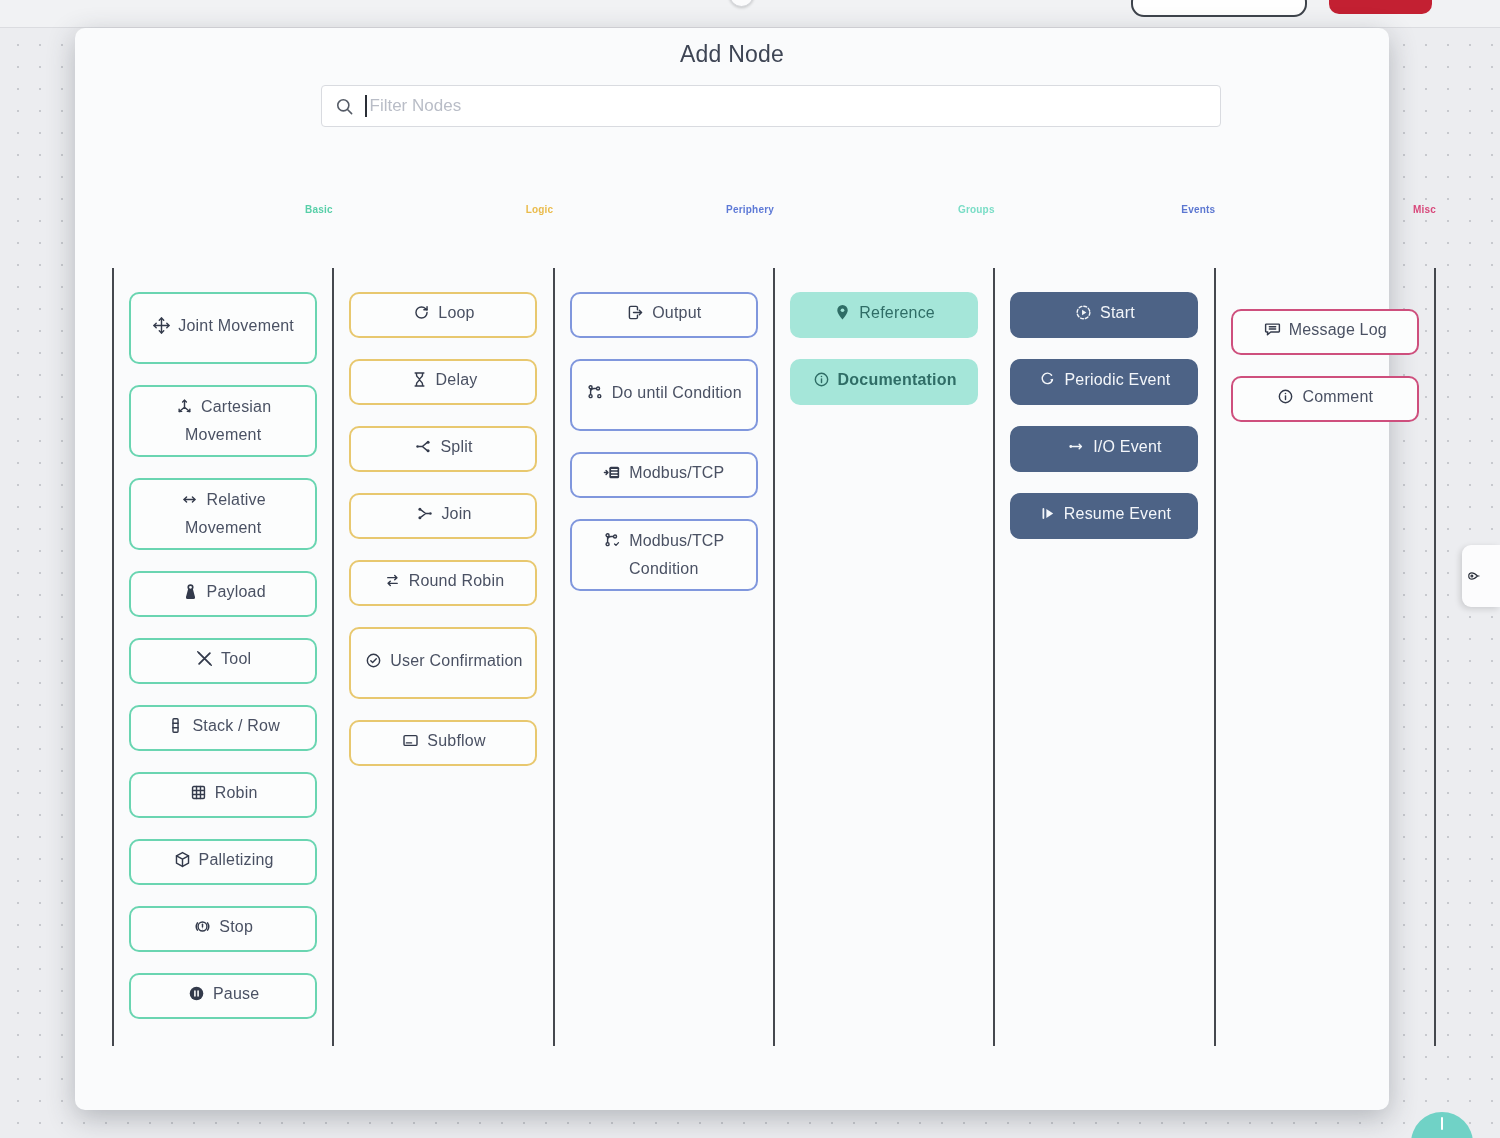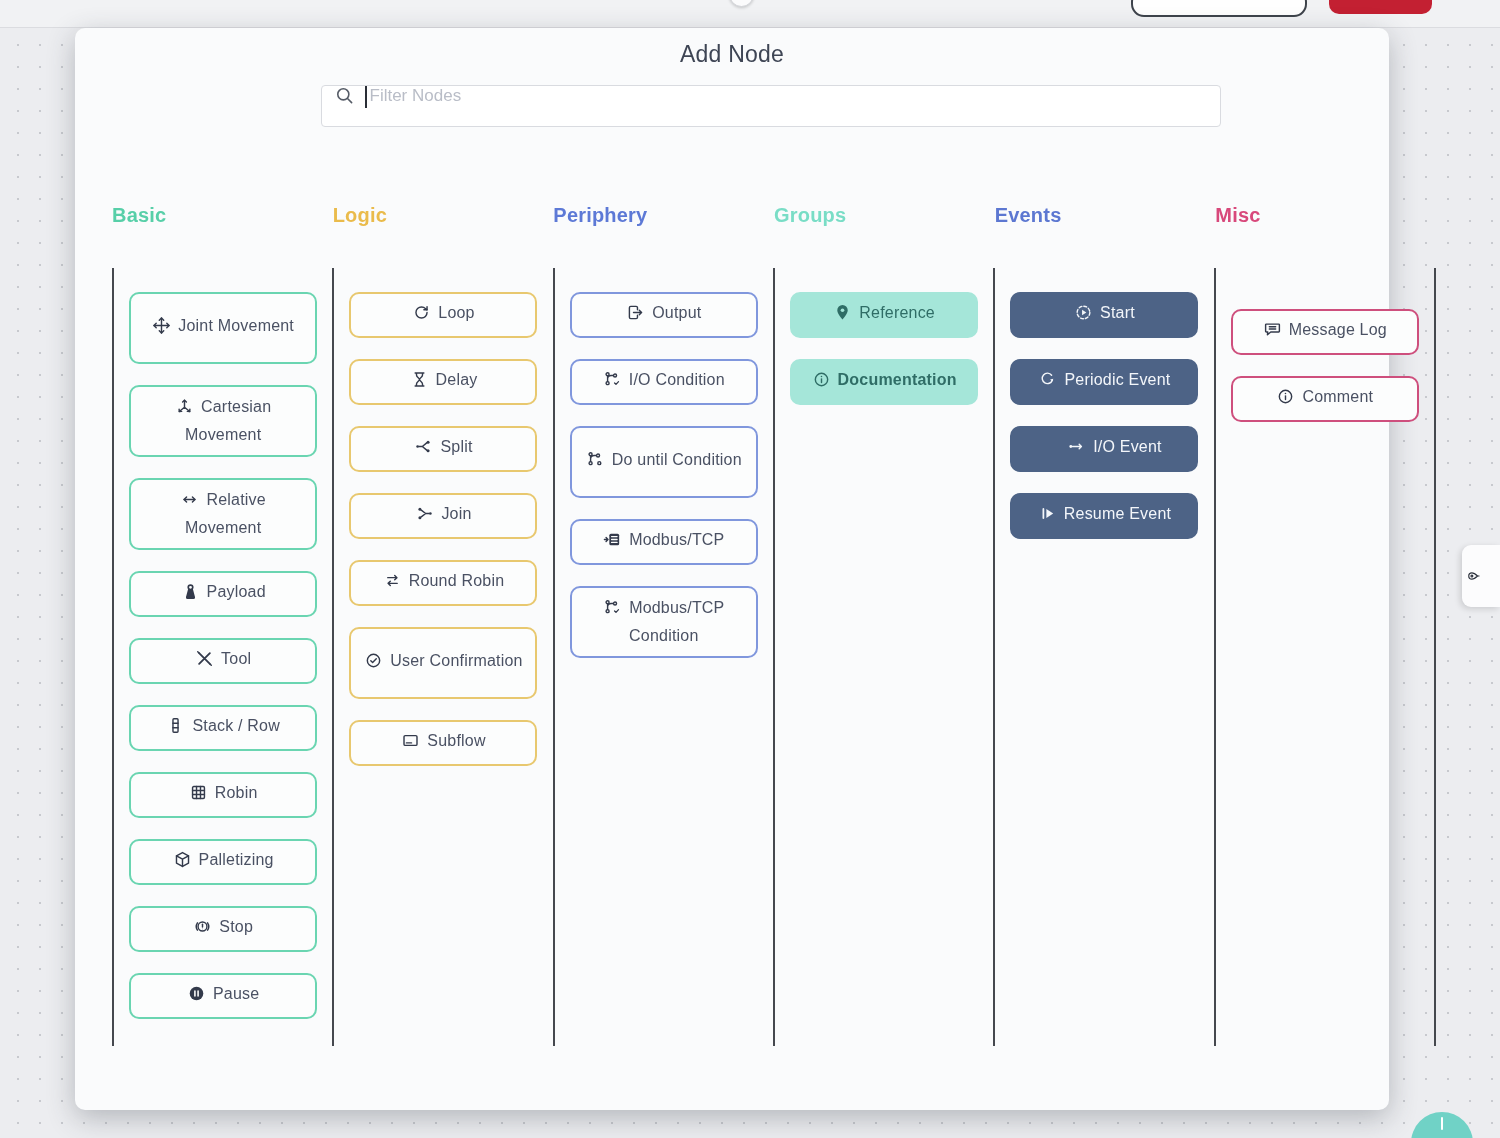--- a/index.html
+++ b/index.html
@@ -38,35 +38,35 @@
     background:#FAFBFC; border-radius:10px; z-index:2;
     box-shadow:0 8px 28px rgba(50,55,65,.30);
   }
   .modal-title{
     position:absolute; top:13px; left:0; right:0; text-align:center;
     font-size:23px; font-weight:500; color:#3E4554; letter-spacing:.2px;
   }
   .search{
     position:absolute; left:246px; top:57px; width:900px; height:42px;
     background:#FFFFFF; border:1px solid #D9DBE0; border-radius:4px;
-    display:flex; align-items:flex-start; padding:0 13px;
+    display:flex; align-items:center; padding:0 13px;
   }
   .search .sicon{ color:#555B66; display:inline-flex; }
   .search .caret{ width:1.5px; height:22px; background:#2A2E36; margin-left:11px; }
   .search input{
     border:none; outline:none; flex:1; font-size:17px; color:#3C4250;
     background:transparent; margin-left:3px; font-family:inherit;
   }
   .search input::placeholder{ color:#B9BDC7; }
 
   .col-headers{
     position:absolute; left:37px; top:176px; width:1324px; display:flex;
   }
   .col-header{
-    flex:1; text-align:left; font-size:20px; font-weight:700; letter-spacing:.2px;
+    flex:1; text-align:right; font-size:10px; font-weight:700; letter-spacing:.2px;
   }
 
   .cols{
     position:absolute; left:37px; top:240px; width:1324px; height:778px;
     display:flex; border-right:2px solid #45484E;
   }
   .col{
     flex:1; border-left:2px solid #45484E;
     display:flex; flex-direction:column; align-items:center;
     padding-top:24px; gap:21px;
@@ -245,29 +245,20 @@
               </svg></span><span>Subflow</span></span>
         </button>
       </div>
       <div class="col">
         <button class="node-btn outline" style="border-color: rgb(128, 151, 221);">
           <span class="inner"><span class="ic"><svg width="19" height="19" viewBox="0 0 24 24" fill="none" stroke="currentColor" stroke-width="1.8" stroke-linecap="round" stroke-linejoin="round">
                 <path d="M14.5 8.5V6a1.7 1.7 0 0 0-1.7-1.7H6A1.7 1.7 0 0 0 4.3 6v12A1.7 1.7 0 0 0 6 19.7h6.8a1.7 1.7 0 0 0 1.7-1.7v-2.5"></path>
                 <path d="M9.5 12h10.2M16.8 9.1l2.9 2.9-2.9 2.9"></path>
               </svg></span><span>Output</span></span>
         </button>
-        <button class="node-btn outline" style="border-color: rgb(128, 151, 221);">
-          <span class="inner"><span class="ic"><svg width="19" height="19" viewBox="0 0 24 24" fill="none" stroke="currentColor" stroke-width="1.8" stroke-linecap="round" stroke-linejoin="round">
-                <circle cx="5.8" cy="5.4" r="1.9"></circle>
-                <circle cx="5.8" cy="16.6" r="1.9"></circle>
-                <path d="M5.8 7.3v7.4M5.8 11c0-2.8 2-4.1 4.6-4.1h2.5"></path>
-                <circle cx="15.2" cy="6.9" r="1.9"></circle>
-                <path d="M14.6 16.4l1.8 1.8 3.2-3.5" stroke-width="1.6"></path>
-              </svg></span><span>I/O Condition</span></span>
-        </button>
         <button class="node-btn outline tall" style="border-color: rgb(128, 151, 221);">
           <span class="inner"><span class="ic"><svg width="19" height="19" viewBox="0 0 24 24" fill="none" stroke="currentColor" stroke-width="1.8" stroke-linecap="round" stroke-linejoin="round">
                 <circle cx="5.8" cy="5.4" r="1.9"></circle>
                 <circle cx="5.8" cy="16.6" r="1.9"></circle>
                 <path d="M5.8 7.3v7.4M5.8 11c0-2.8 2-4.1 4.6-4.1h2.5"></path>
                 <circle cx="15.2" cy="6.9" r="1.9"></circle>
                 <circle cx="16.8" cy="16.6" r="1.9"></circle>
               </svg></span><span>Do until Condition</span></span>
         </button>
         <button class="node-btn outline" style="border-color: rgb(128, 151, 221);">

